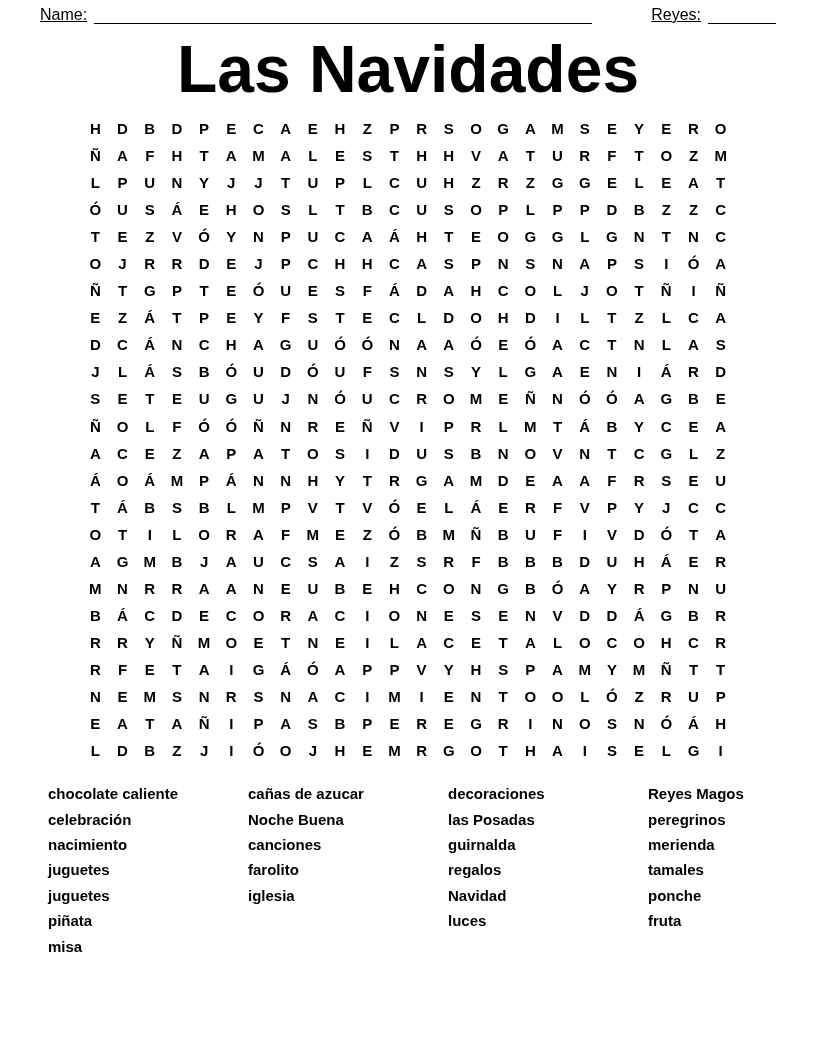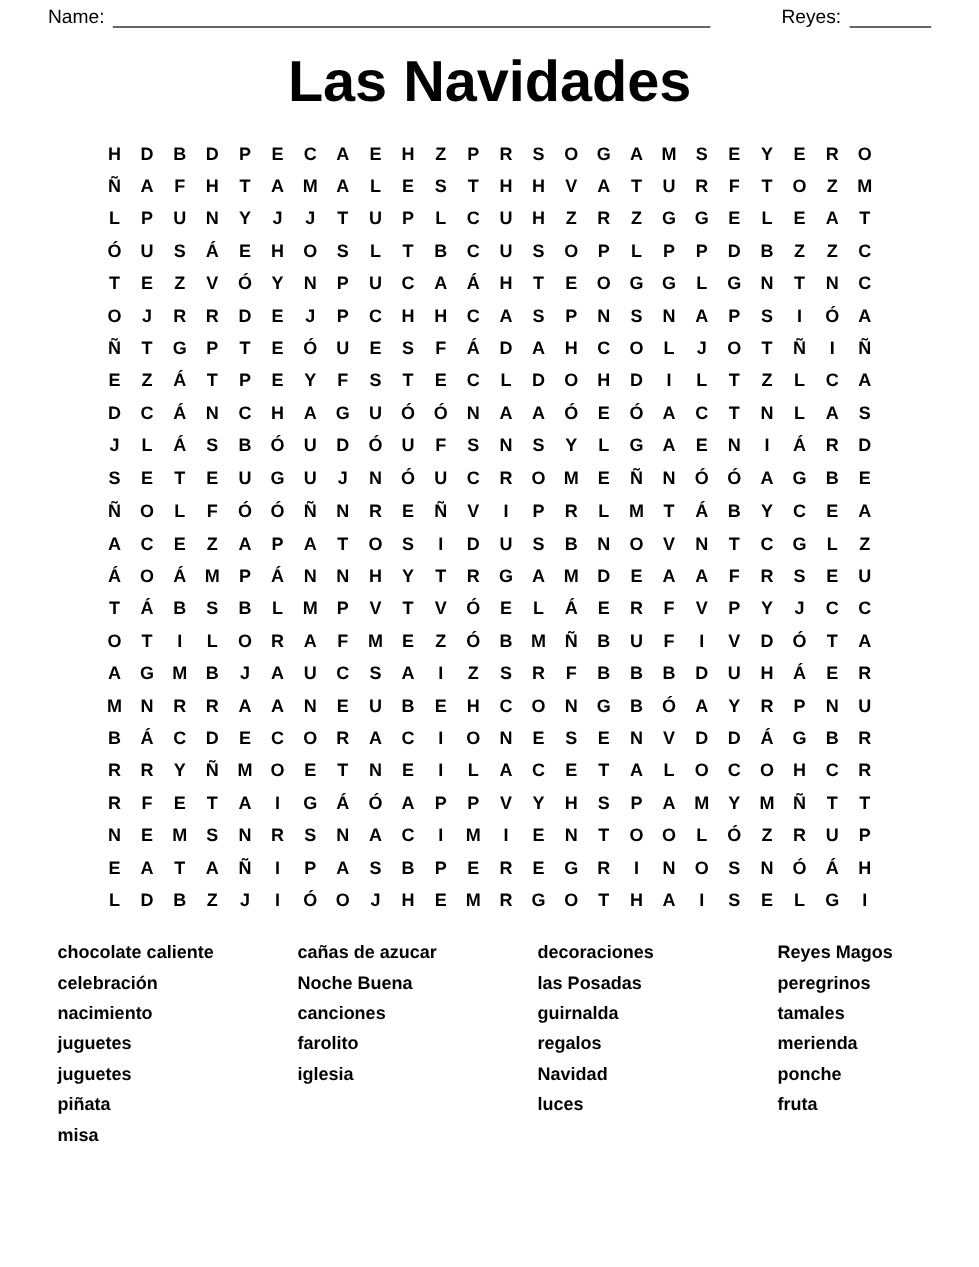--- a/index.html
+++ b/index.html
@@ -14,40 +14,41 @@
     position: relative;
     width: 816px;
     height: 1056px;
     margin: 0 auto;
     background: #ffffff;
     overflow: hidden;
   }
   
   .header {
     display: flex;
-    align-items: center;
+    align-items: flex-end;
     padding: 6px 40px 0 40px;
     font-size: 16px;
     line-height: 18px;
+    text-decoration: underline;
   }
   .label { white-space: nowrap; }
   .fill-line {
     display: inline-block;
     border-bottom: 1.6px solid #000000;
     height: 15px;
   }
   .name-line { width: 498px; margin-left: 7px; }
   .header-gap { flex: 1; }
   .date-line { width: 68px; margin-left: 7px; }
 
   
   .title {
     margin: 16px 0 0 0;
     text-align: center;
-    font-size: 48px;
+    font-size: 66px;
     line-height: 58px;
     font-weight: 900;
     letter-spacing: 0px;
   }
 
   
   .ws-grid {
     display: grid;
     grid-template-columns: repeat(24, 27.2px);
     margin: 17px auto 0 auto;
@@ -692,20 +693,20 @@
         <div class="word">decoraciones</div>
         <div class="word">las Posadas</div>
         <div class="word">guirnalda</div>
         <div class="word">regalos</div>
         <div class="word">Navidad</div>
         <div class="word">luces</div>
       </div>
     <div class="word-col">
         <div class="word">Reyes Magos</div>
         <div class="word">peregrinos</div>
+        <div class="word">merienda</div>
         <div class="word">tamales</div>
-        <div class="word">merienda</div>
         <div class="word">ponche</div>
         <div class="word">fruta</div>
       </div>
   </div>
 
 </div>
 
 </body></html>

